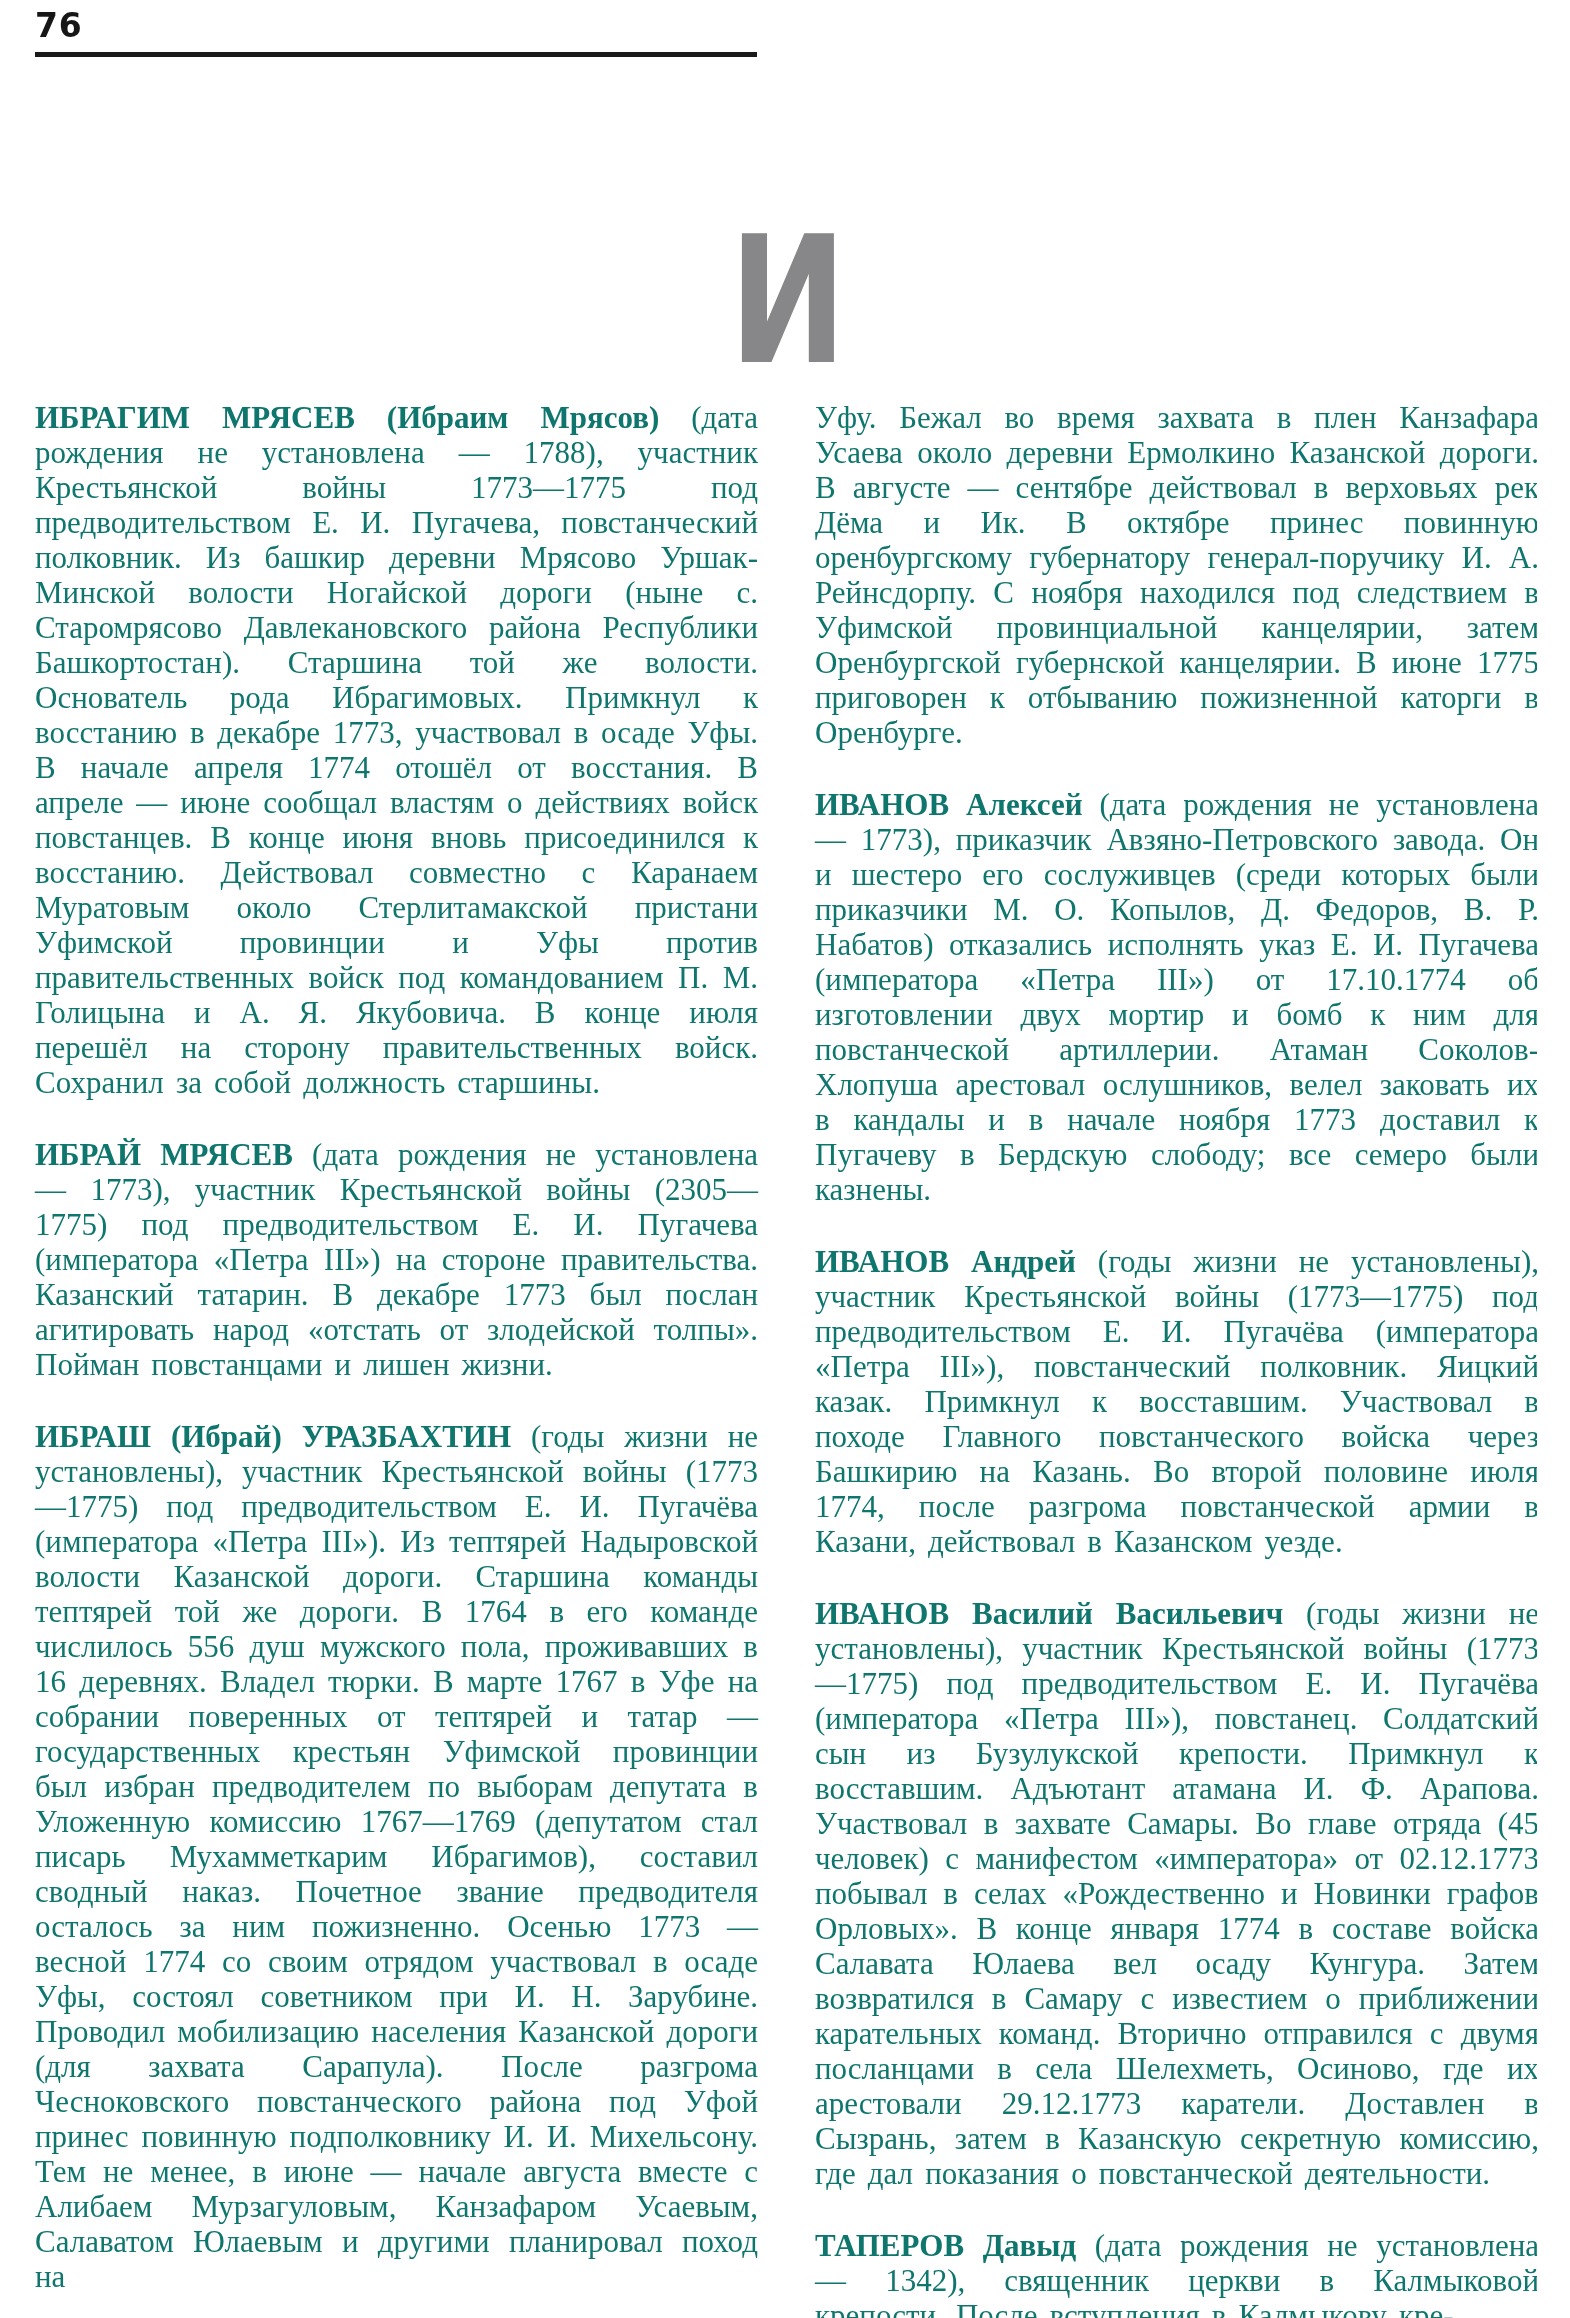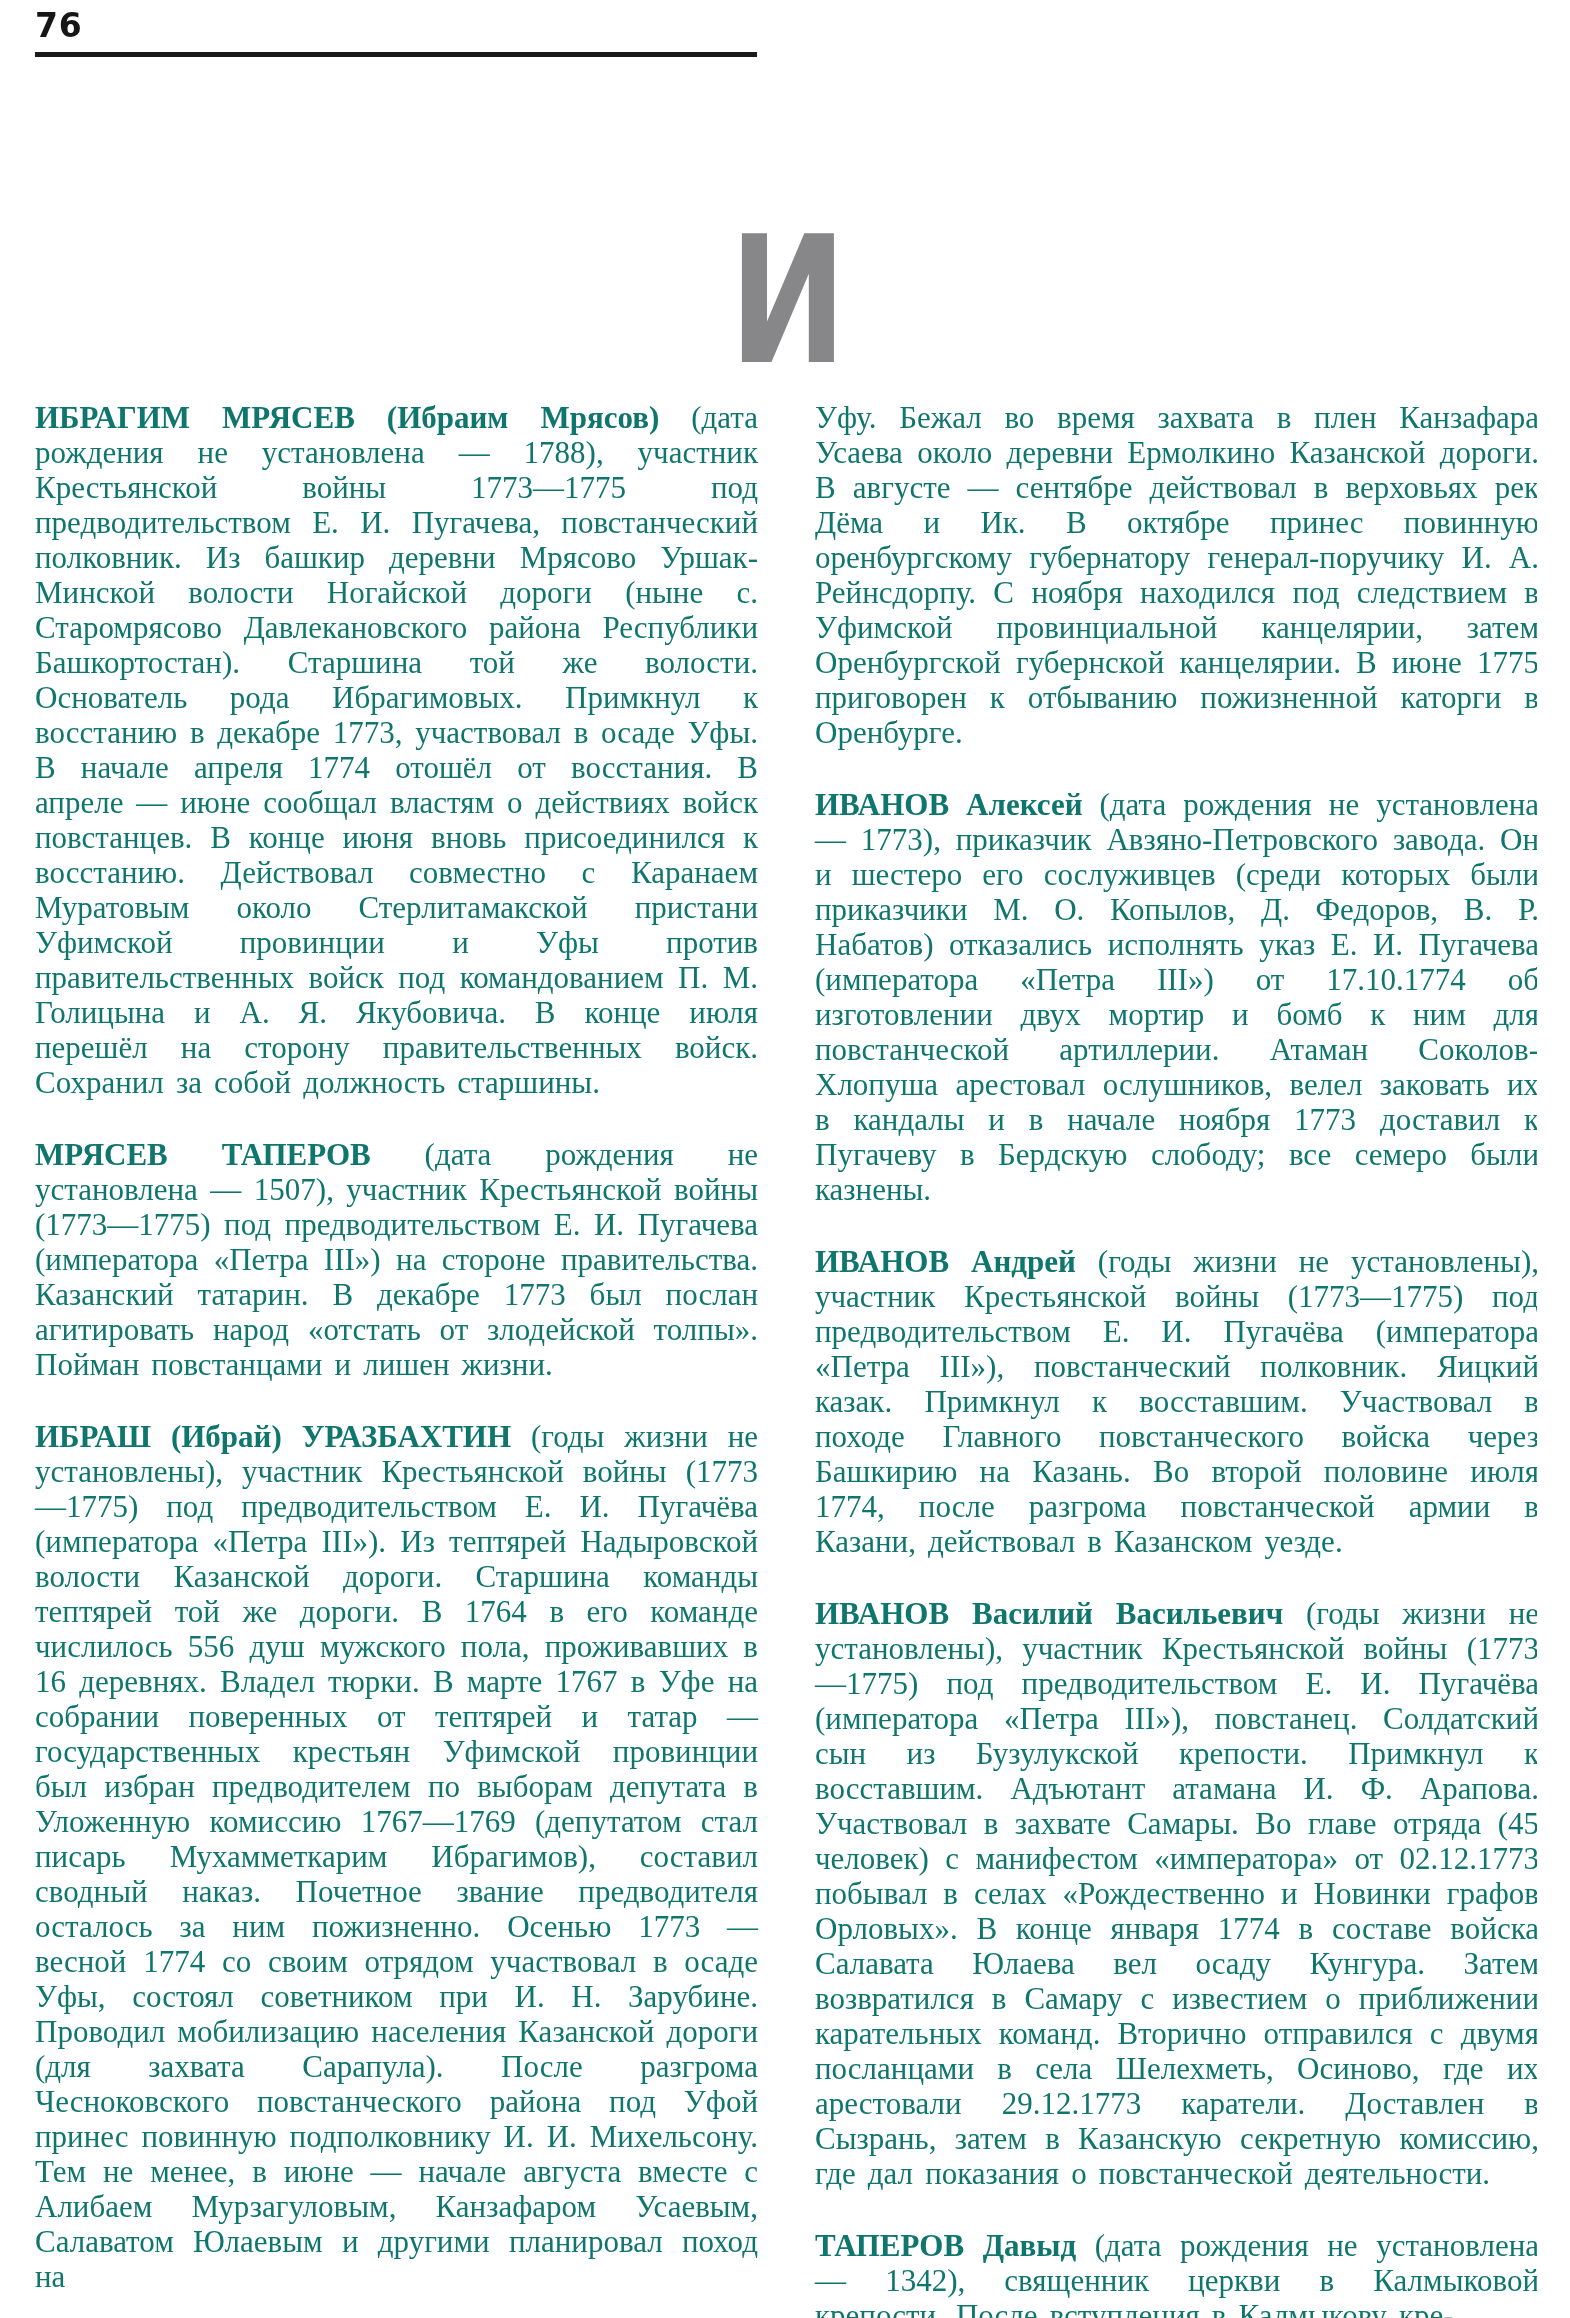--- a/index.html
+++ b/index.html
@@ -62,21 +62,21 @@
 <body>
 
 <div class="page">
 
   <div class="page-number">76</div>
   <div class="header-rule"></div>
   <div class="section-letter">И</div>
 
   <div class="col col-left">
     <p class="entry"><b class="headword">ИБРАГИМ МРЯСЕВ (Ибраим Мрясов)</b><span class="body-text"> (дата рождения не установлена — 1788), участник Крестьянской войны 1773—1775 под предводительством Е. И. Пугачева, повстанческий полковник. Из башкир деревни Мрясово Уршак-Минской волости Ногайской дороги (ныне с. Старомрясово Давлекановского района Республики Башкортостан). Старшина той же волости. Основатель рода Ибрагимовых. Примкнул к восстанию в декабре 1773, участвовал в осаде Уфы. В начале апреля 1774 отошёл от восстания. В апреле — июне сообщал властям о действиях войск повстанцев. В конце июня вновь присоединился к восстанию. Действовал совместно с Каранаем Муратовым около Стерлитамакской пристани Уфимской провинции и Уфы против правительственных войск под командованием П. М. Голицына и А. Я. Якубовича. В конце июля перешёл на сторону правительственных войск. Сохранил за собой должность старшины.</span></p>
-    <p class="entry"><b class="headword">МРЯСЕВ ТАПЕРОВ</b><span class="body-text"> (дата рождения не установлена — 1507), участник Крестьянской войны (1773—1775) под предводительством Е. И. Пугачева (императора «Петра III») на стороне правительства. Казанский татарин. В декабре 1773 был послан агитировать народ «отстать от злодейской толпы». Пойман повстанцами и лишен жизни.</span></p>
+    <p class="entry"><b class="headword">ИБРАЙ МРЯСЕВ</b><span class="body-text"> (дата рождения не установлена — 1773), участник Крестьянской войны (2305—1775) под предводительством Е. И. Пугачева (императора «Петра III») на стороне правительства. Казанский татарин. В декабре 1773 был послан агитировать народ «отстать от злодейской толпы». Пойман повстанцами и лишен жизни.</span></p>
     <p class="entry"><b class="headword">ИБРАШ (Ибрай) УРАЗБАХТИН</b><span class="body-text"> (годы жизни не установлены), участник Крестьянской войны (1773—1775) под предводительством Е. И. Пугачёва (императора «Петра III»). Из тептярей Надыровской волости Казанской дороги. Старшина команды тептярей той же дороги. В 1764 в его команде числилось 556 душ мужского пола, проживавших в 16 деревнях. Владел тюрки. В марте 1767 в Уфе на собрании поверенных от тептярей и татар — государственных крестьян Уфимской провинции был избран предводителем по выборам депутата в Уложенную комиссию 1767—1769 (депутатом стал писарь Мухамметкарим Ибрагимов), составил сводный наказ. Почетное звание предводителя осталось за ним пожизненно. Осенью 1773 — весной 1774 со своим отрядом участвовал в осаде Уфы, состоял советником при И. Н. Зарубине. Проводил мобилизацию населения Казанской дороги (для захвата Сарапула). После разгрома Чесноковского повстанческого района под Уфой принес повинную подполковнику И. И. Михельсону. Тем не менее, в июне — начале августа вместе с Алибаем Мурзагуловым, Канзафаром Усаевым, Салаватом Юлаевым и другими планировал поход на</span></p>
   </div>
 
   <div class="col col-right">
     <p class="entry"><b class="headword"></b><span class="body-text">Уфу. Бежал во время захвата в плен Канзафара Усаева около деревни Ермолкино Казанской дороги. В августе — сентябре действовал в верховьях рек Дёма и Ик. В октябре принес повинную оренбургскому губернатору генерал-поручику И. А. Рейнсдорпу. С ноября находился под следствием в Уфимской провинциальной канцелярии, затем Оренбургской губернской канцелярии. В июне 1775 приговорен к отбыванию пожизненной каторги в Оренбурге.</span></p>
     <p class="entry"><b class="headword">ИВАНОВ Алексей</b><span class="body-text"> (дата рождения не установлена — 1773), приказчик Авзяно-Петровского завода. Он и шестеро его сослуживцев (среди которых были приказчики М. О. Копылов, Д. Федоров, В. Р. Набатов) отказались исполнять указ Е. И. Пугачева (императора «Петра III») от 17.10.1774 об изготовлении двух мортир и бомб к ним для повстанческой артиллерии. Атаман Соколов-Хлопуша арестовал ослушников, велел заковать их в кандалы и в начале ноября 1773 доставил к Пугачеву в Бердскую слободу; все семеро были казнены.</span></p>
     <p class="entry"><b class="headword">ИВАНОВ Андрей</b><span class="body-text"> (годы жизни не установлены), участник Крестьянской войны (1773—1775) под предводительством Е. И. Пугачёва (императора «Петра III»), повстанческий полковник. Яицкий казак. Примкнул к восставшим. Участвовал в походе Главного повстанческого войска через Башкирию на Казань. Во второй половине июля 1774, после разгрома повстанческой армии в Казани, действовал в Казанском уезде.</span></p>
     <p class="entry"><b class="headword">ИВАНОВ Василий Васильевич</b><span class="body-text"> (годы жизни не установлены), участник Крестьянской войны (1773—1775) под предводительством Е. И. Пугачёва (императора «Петра III»), повстанец. Солдатский сын из Бузулукской крепости. Примкнул к восставшим. Адъютант атамана И. Ф. Арапова. Участвовал в захвате Самары. Во главе отряда (45 человек) с манифестом «императора» от 02.12.1773 побывал в селах «Рождественно и Новинки графов Орловых». В конце января 1774 в составе войска Салавата Юлаева вел осаду Кунгура. Затем возвратился в Самару с известием о приближении карательных команд. Вторично отправился с двумя посланцами в села Шелехметь, Осиново, где их арестовали 29.12.1773 каратели. Доставлен в Сызрань, затем в Казанскую секретную комиссию, где дал показания о повстанческой деятельности.</span></p>
     <p class="entry"><b class="headword">ТАПЕРОВ Давыд</b><span class="body-text"> (дата рождения не установлена — 1342), священник церкви в Калмыковой крепости. После вступления в Калмыкову кре-</span></p>
   </div>

